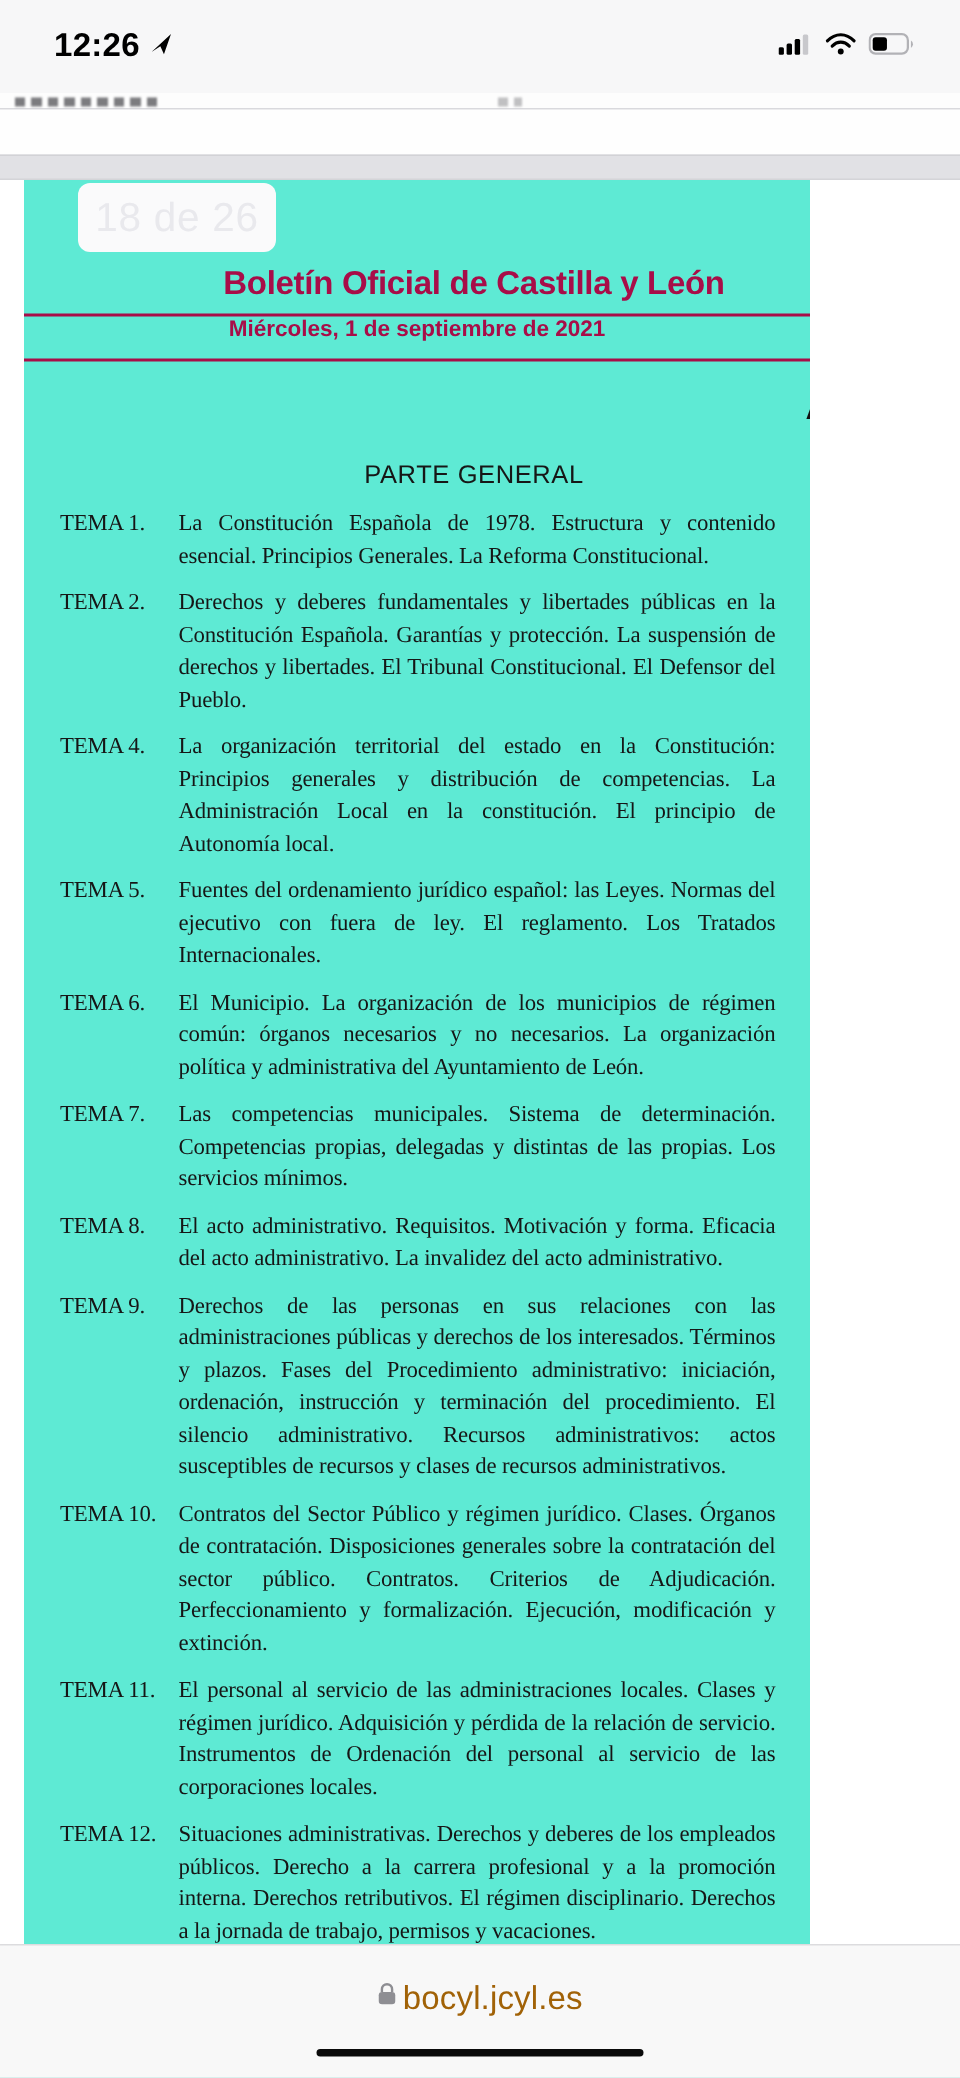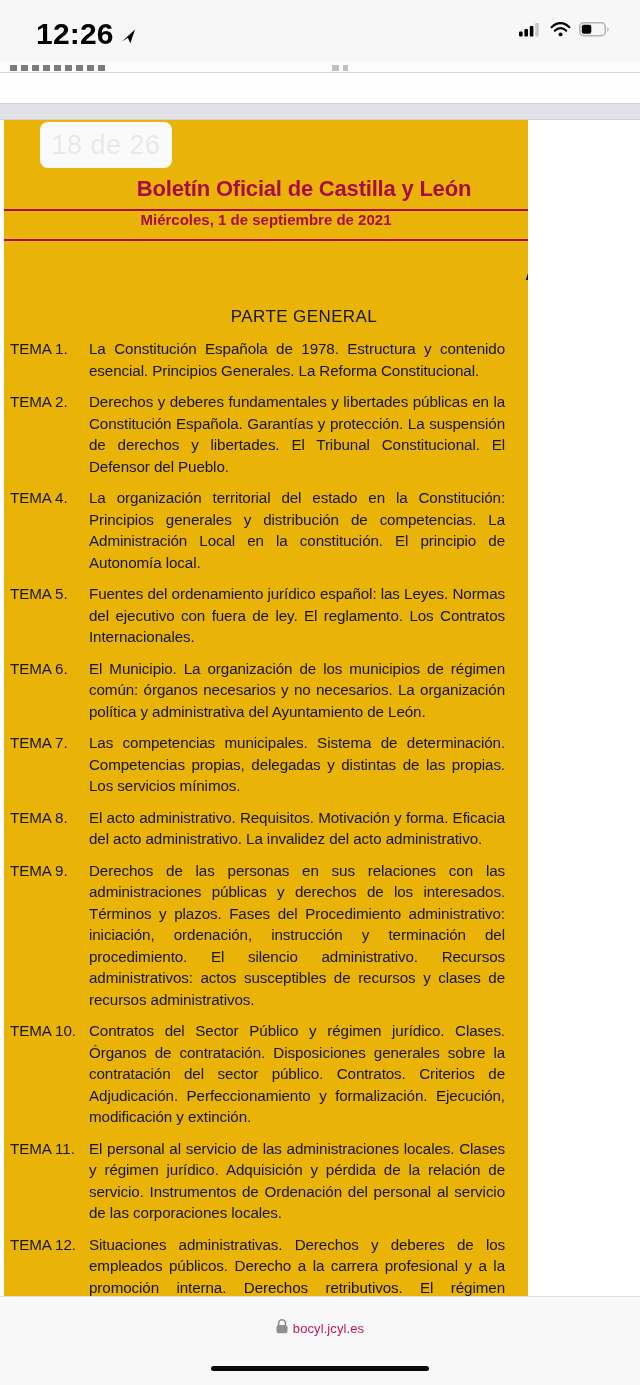--- a/index.html
+++ b/index.html
@@ -9,21 +9,21 @@
     position:relative; width:640px; height:1385px; margin:0 auto;
     background:#ffffff; overflow:hidden;
   }
 
   
   .status-bar {
     position:absolute; top:0; left:0; width:640px; height:62px;
     background:#f7f7f8; z-index:30;
   }
   .status-time {
-    position:absolute; left:36px; top:17px; font-size:30px; font-weight:700;
+    position:absolute; left:36px; top:17px; font-size:22px; font-weight:700;
     color:#000; letter-spacing:.2px; display:flex; align-items:center; gap:7px;
   }
   .status-icons {
     position:absolute; right:30px; top:22px; display:flex; align-items:center; gap:8px;
   }
 
   
   .under-strip {
     position:absolute; top:62px; left:0; width:640px; height:11px;
     background:#fdfdfd; border-bottom:1px solid #d9d9dd; z-index:20;
@@ -38,22 +38,22 @@
   .white-gap { position:absolute; top:73px; left:0; width:640px; height:30px; background:#fefefe; }
 
   
   .page-gap-band {
     position:absolute; top:103px; left:0; width:640px; height:17px;
     background:#e1e1e5; border-top:1px solid #d2d2d6; border-bottom:1px solid #d4d4d8;
   }
 
   
   .pdf-page {
-    position:absolute; top:120px; left:4px; width:524px; height:1176px;
-    background:#eab308; overflow:hidden; color:#1a1a1a;
+    position:absolute; top:120px; left:16px; width:524px; height:1176px;
+    background:#5eead4; overflow:hidden; color:#1a1a1a;
   }
   .page-indicator {
     position:absolute; left:36px; top:2px; width:132px; height:46px;
     background:#fafafb; border-radius:8px; display:flex; align-items:center; justify-content:center;
     font-size:27px; color:#e9e9ed; font-weight:400; letter-spacing:.5px;
   }
   .masthead { position:relative; height:89px; padding-top:56px; }
   .center-col { width:600px; text-align:center; }
   .masthead-title {
     font-size:22px; font-weight:700; color:#a80d48; letter-spacing:-.2px;
@@ -69,38 +69,38 @@
     color:#a80d48; white-space:nowrap;
   }
   .annex-title {
     margin-top:23px; font-size:16.5px; font-weight:700; color:#111;
     line-height:20px; letter-spacing:.2px;text-align:right;
   }
   .section-title {
     margin-top:22px; font-size:17px; font-weight:400; color:#161616;
     line-height:21px; letter-spacing:.4px;text-align:center;
   }
-  .temas { margin-top:11px; padding:0 23px 0 6px; }
+  .temas { margin-top:11px; padding:0 23px 0 24px;font-family:Liberation Serif, serif; }
   .tema {
     display:grid; grid-template-columns:79px 1fr; margin-bottom:10px;
     font-size:15.2px; line-height:21.5px; letter-spacing:-.1px; color:#161616;
   }
   .tema-label { white-space:nowrap; }
   .tema-text { text-align:justify; text-justify:inter-word; }
 
   
   .bottom-bar {
     position:absolute; left:0; top:1296px; width:640px; height:89px;
     background:#f8f8f8; border-top:1px solid #dcdcde; z-index:30;
   }
   .url-row {
     position:absolute; top:22px; left:0; width:640px;
     display:flex; align-items:center; justify-content:center; gap:5px;
   }
-  .url-text { font-size:13px; color:#be185d; letter-spacing:.1px; }
+  .url-text { font-size:22px; color:#a16207; letter-spacing:.1px; }
   .home-indicator {
     position:absolute; left:211px; top:69px; width:218px; height:5px;
     border-radius:2.5px; background:#0a0a0a;
   }
 </style>
 </head>
 <body>
 
 <div id="screen">
 
@@ -183,21 +183,21 @@
       <div class="tema">
         <span class="tema-label">TEMA 2.</span>
         <span class="tema-text">Derechos y deberes fundamentales y libertades públicas en la Constitución Española. Garantías y protección. La suspensión de derechos y libertades. El Tribunal Constitucional. El Defensor del Pueblo.</span>
       </div>
       <div class="tema">
         <span class="tema-label">TEMA 4.</span>
         <span class="tema-text">La organización territorial del estado en la Constitución: Principios generales y distribución de competencias. La Administración Local en la constitución. El principio de Autonomía local.</span>
       </div>
       <div class="tema">
         <span class="tema-label">TEMA 5.</span>
-        <span class="tema-text">Fuentes del ordenamiento jurídico español: las Leyes. Normas del ejecutivo con fuera de ley. El reglamento. Los Contratos Internacionales.</span>
+        <span class="tema-text">Fuentes del ordenamiento jurídico español: las Leyes. Normas del ejecutivo con fuera de ley. El reglamento. Los Tratados Internacionales.</span>
       </div>
       <div class="tema">
         <span class="tema-label">TEMA 6.</span>
         <span class="tema-text">El Municipio. La organización de los municipios de régimen común: órganos necesarios y no necesarios. La organización política y administrativa del Ayuntamiento de León.</span>
       </div>
       <div class="tema">
         <span class="tema-label">TEMA 7.</span>
         <span class="tema-text">Las competencias municipales. Sistema de determinación. Competencias propias, delegadas y distintas de las propias. Los servicios mínimos.</span>
       </div>
       <div class="tema">

